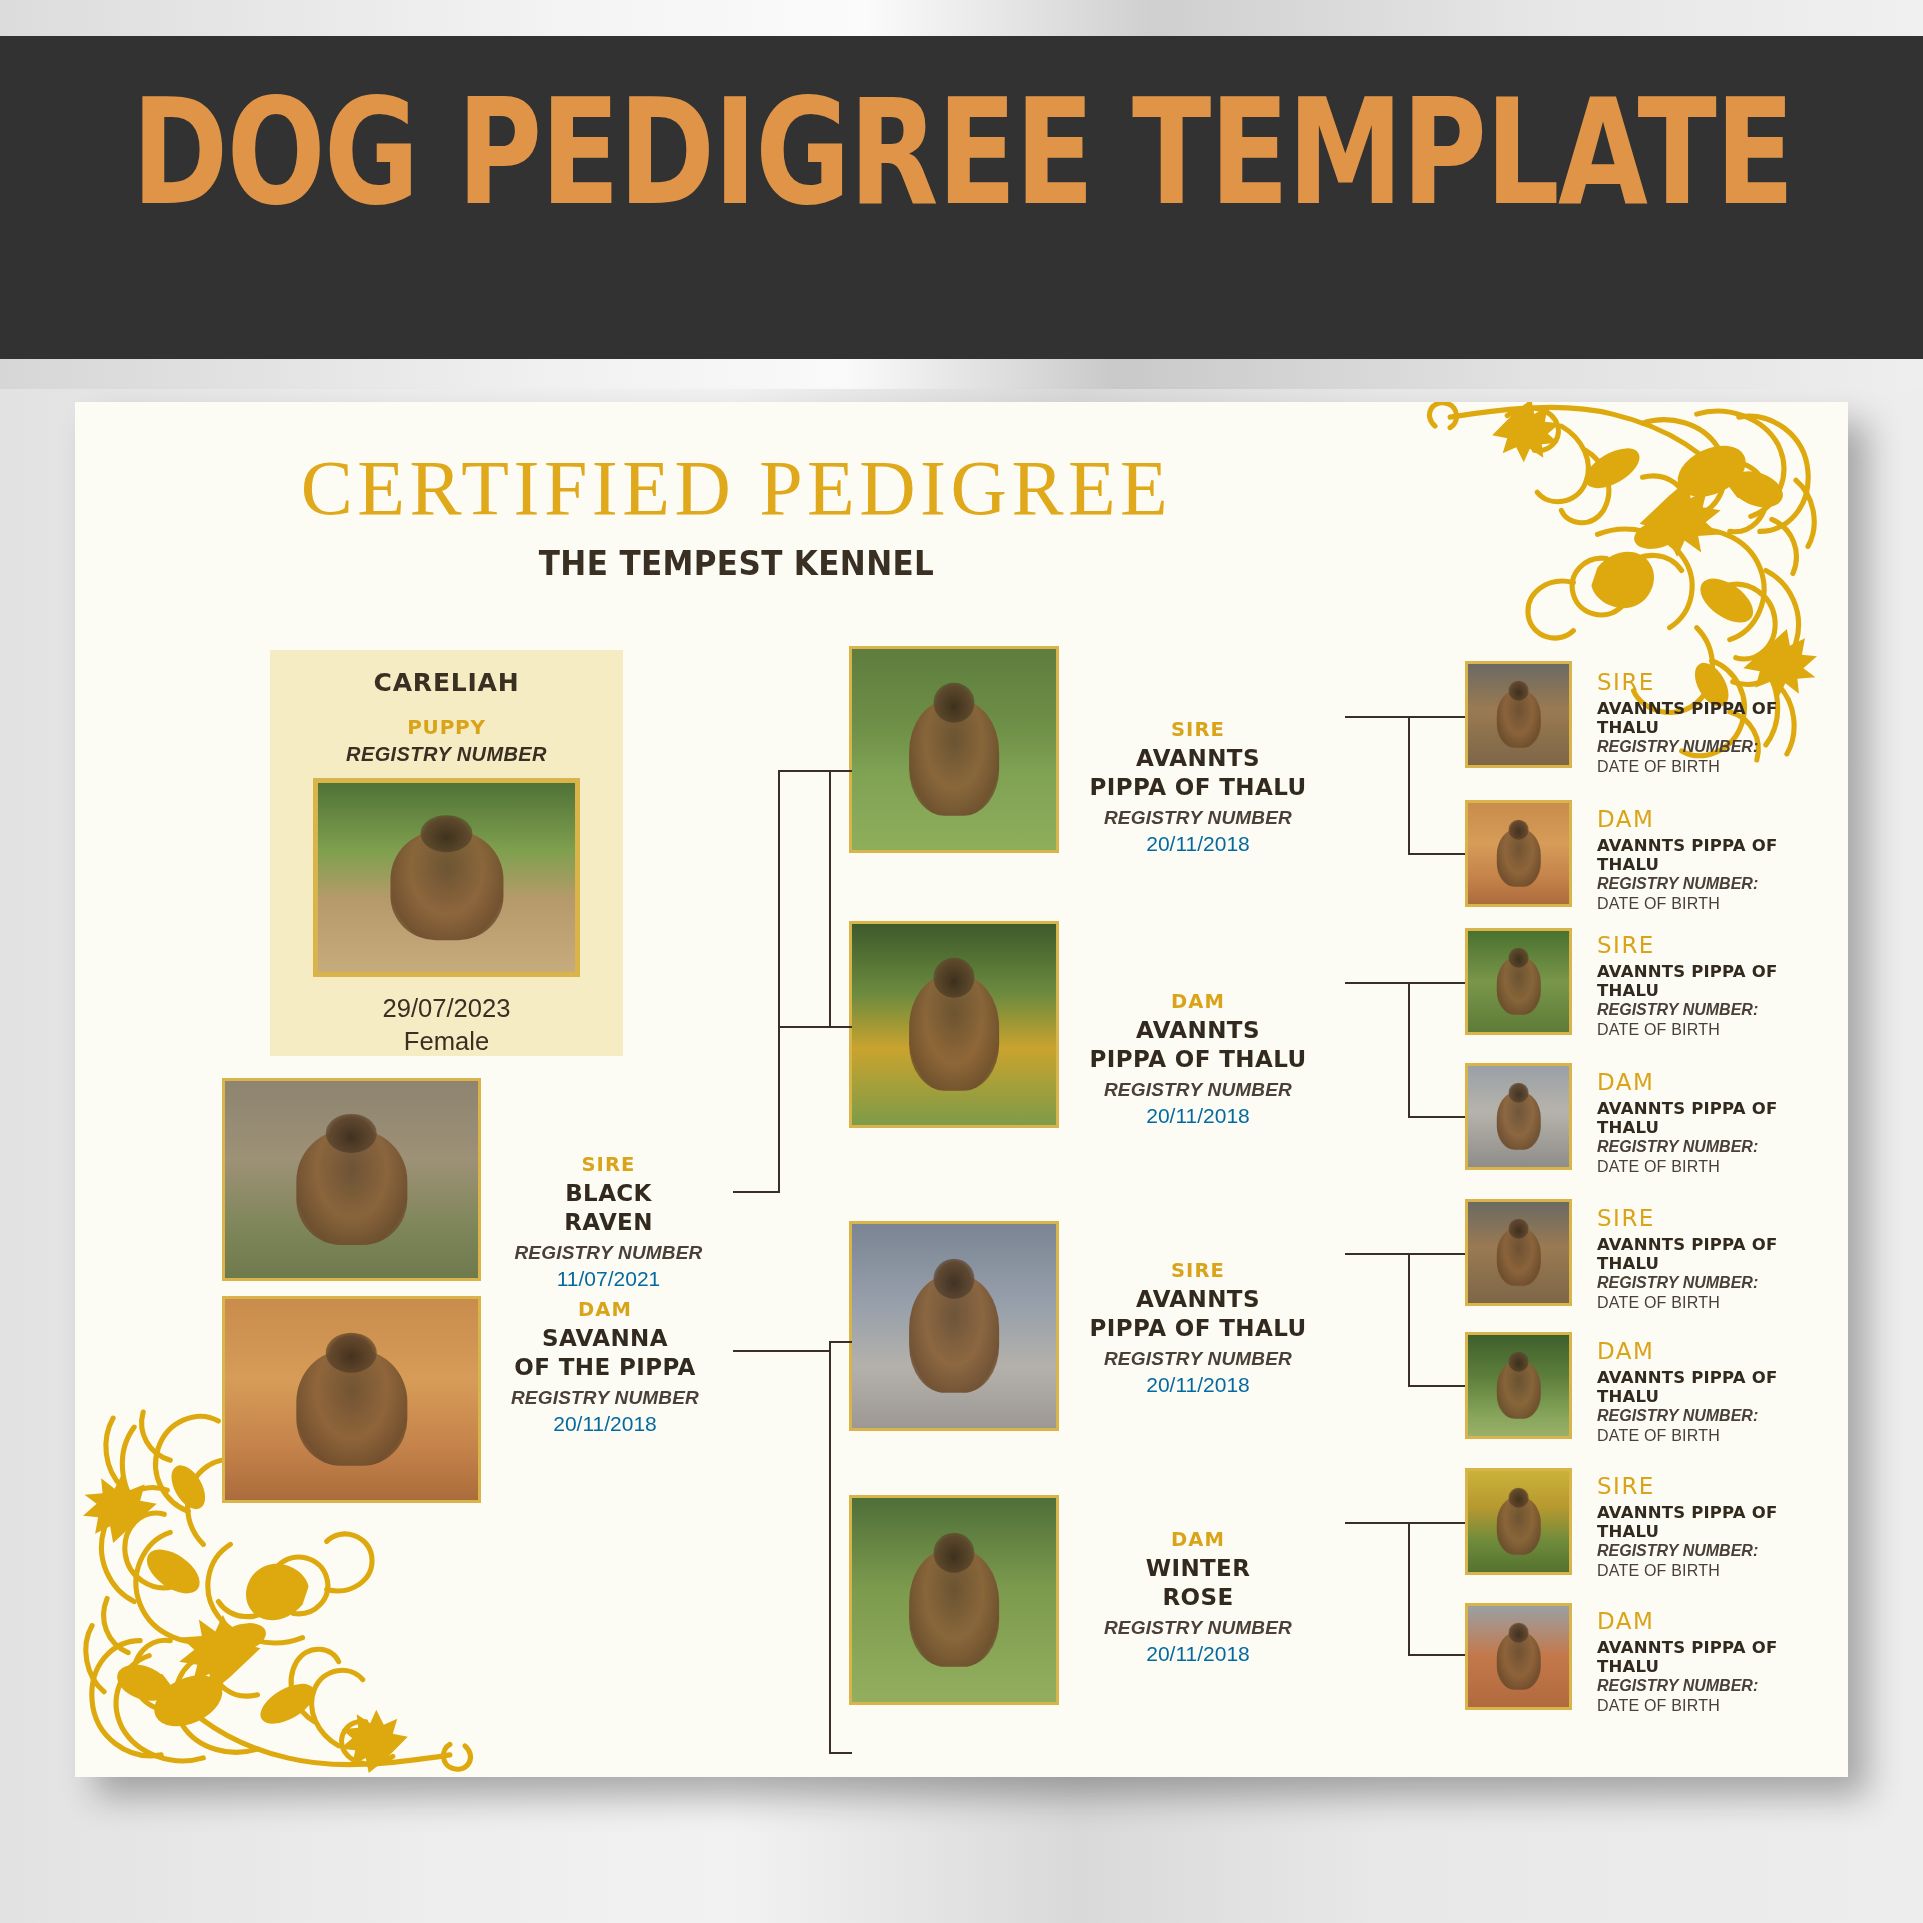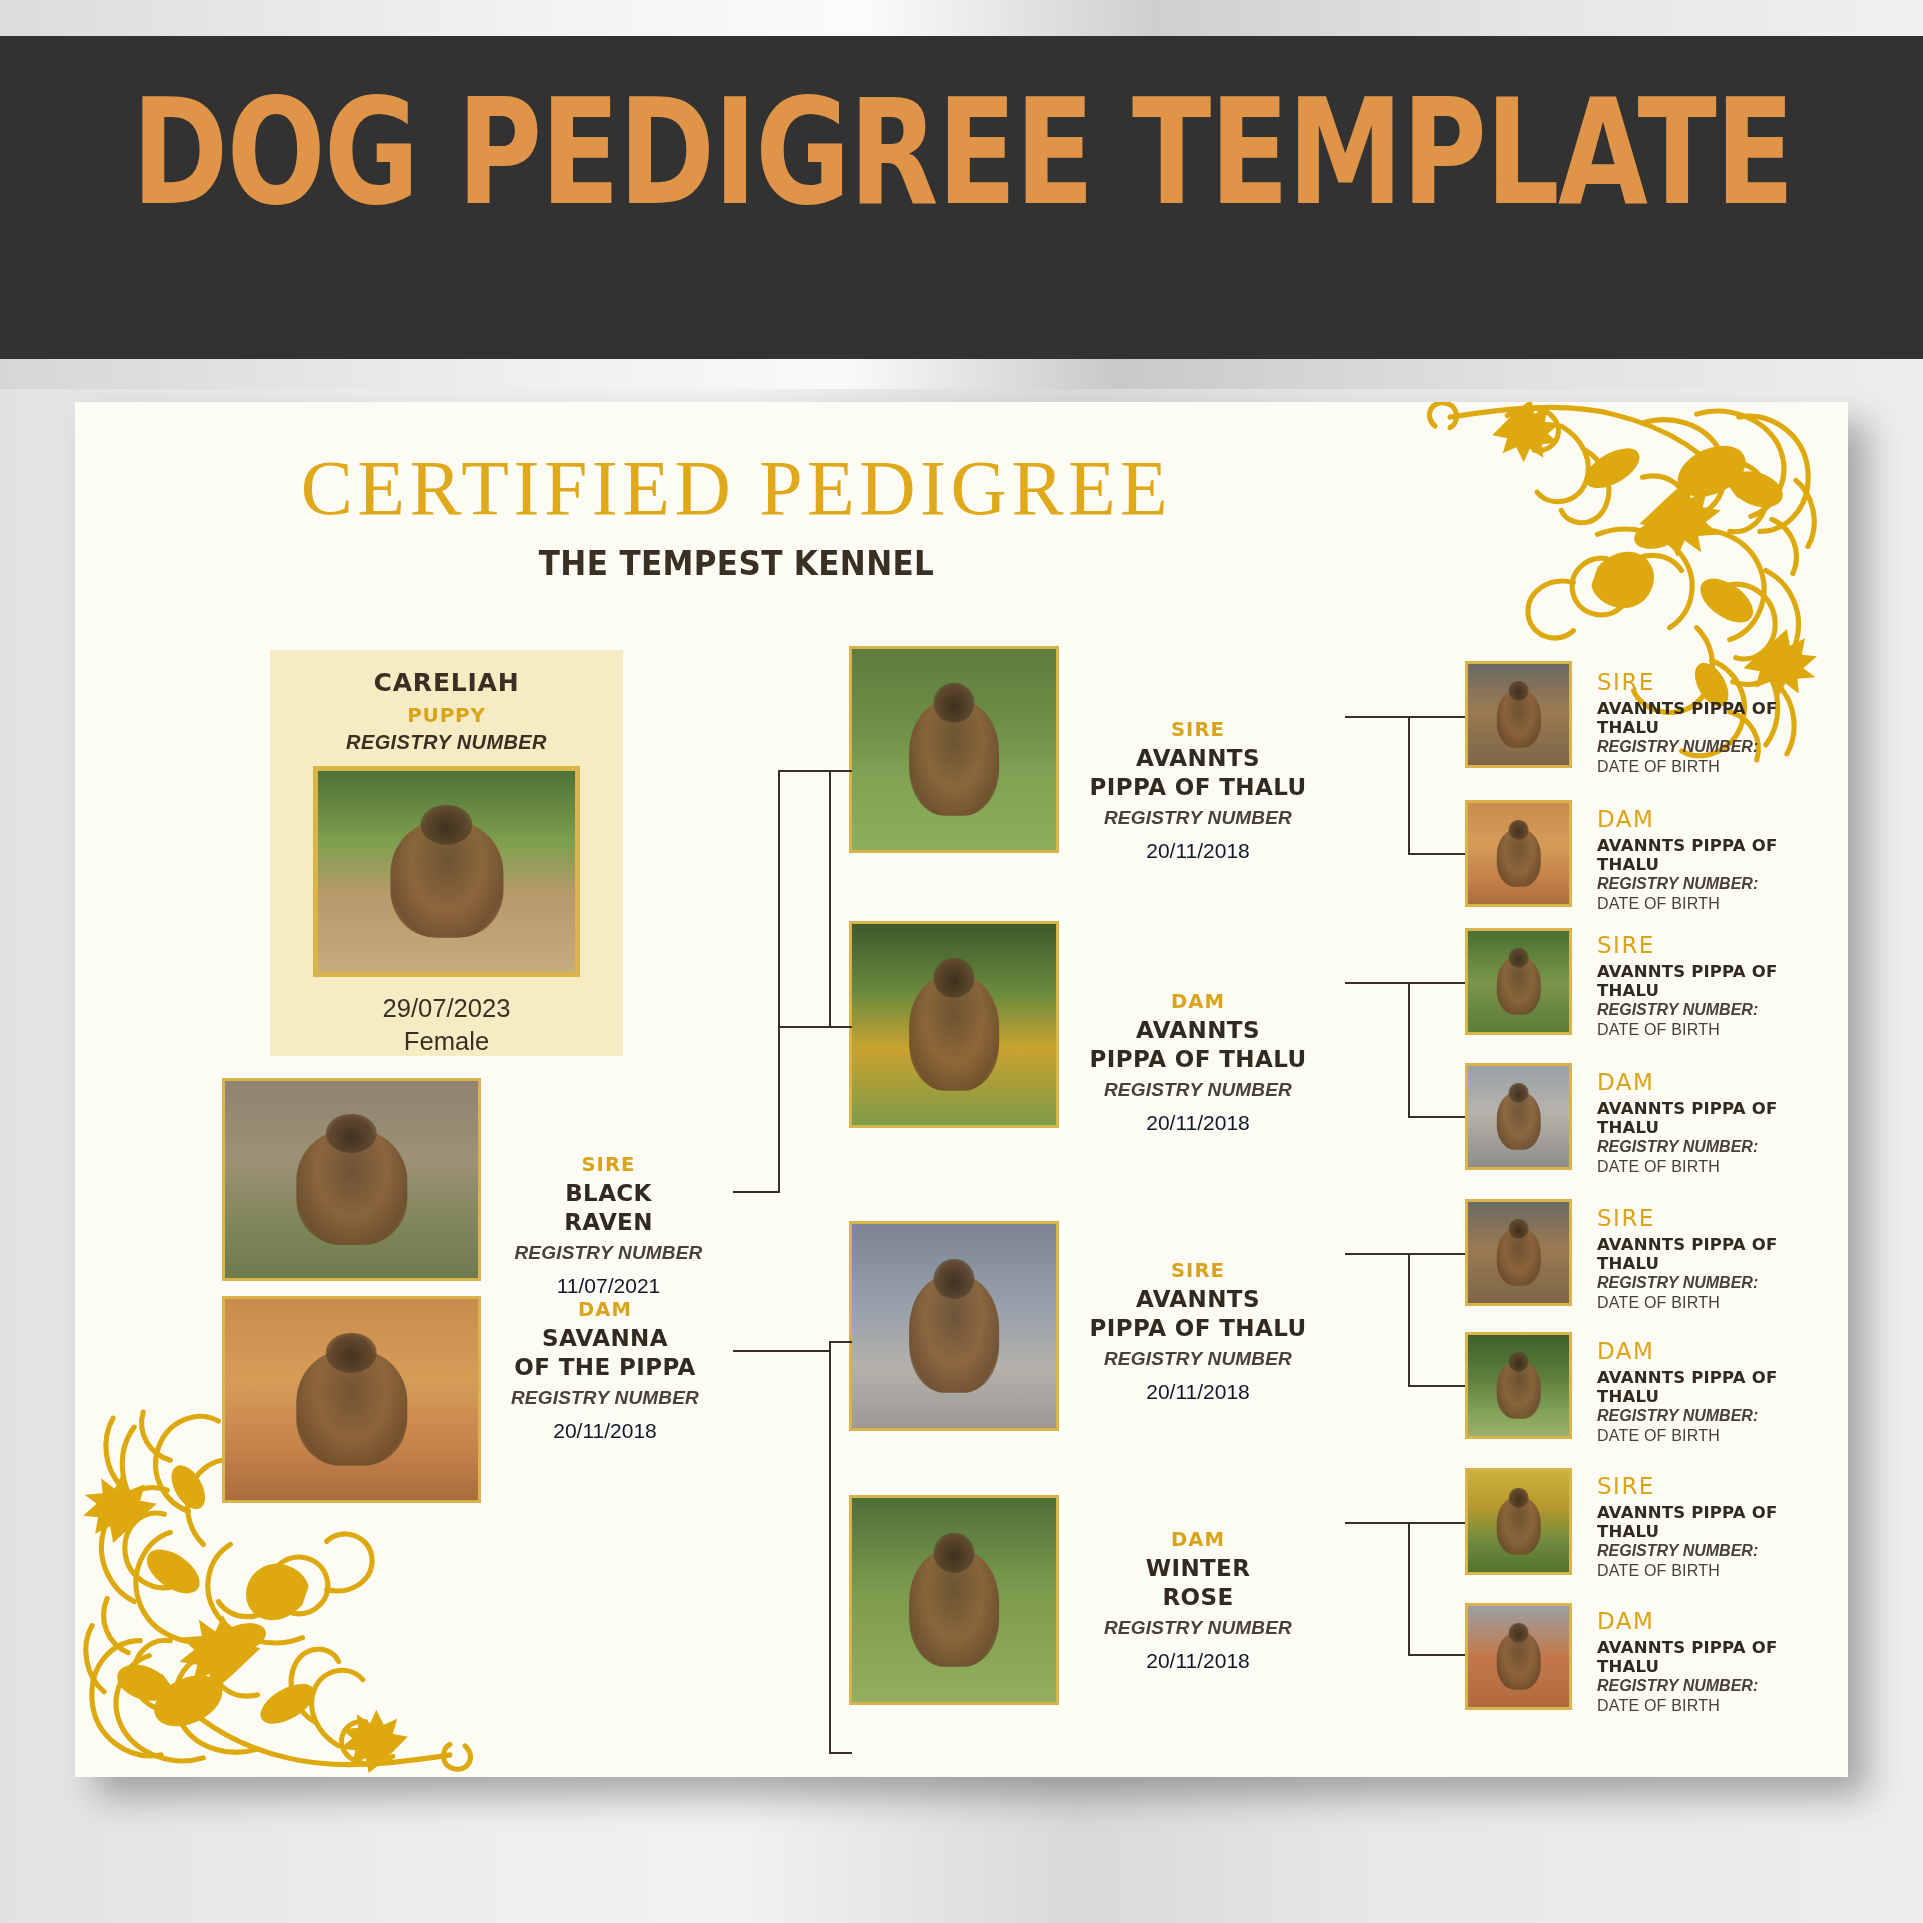--- a/index.html
+++ b/index.html
@@ -100,21 +100,21 @@
     width:353px; height:406px;
     background:#f6ecc4;
     display:flex; flex-direction:column; align-items:center;
   }
   .puppy-name{
     margin-top:18px;
     font-family:"DejaVu Sans", sans-serif;
     font-weight:bold; font-size:25px; letter-spacing:0.8px; color:#3a2f23;
   }
   .puppy-role{
-    margin-top:6px;
+    margin-top:18px;
     font-family:"DejaVu Sans", sans-serif;
     font-weight:bold; font-size:20px; letter-spacing:0.8px; color:#d9a41a;
   }
   .puppy-reg{
     margin-top:3.8px;
     font-style:italic; font-weight:bold; font-size:20px; color:#3a2f23; letter-spacing:0.4px;
   }
   .puppy-photo{
     margin-top:12px;
     width:267px; height:225px;
@@ -135,21 +135,21 @@
     font-weight:bold; font-size:19.5px; letter-spacing:1.1px; color:#d9a41a;
   }
   .lbl .nm{
     font-family:"DejaVu Sans", sans-serif;
     font-weight:bold; font-size:23px; letter-spacing:0.4px; color:#332a1f; line-height:1.28;
     margin-top:3px;
   }
   .lbl .reg{
     font-style:italic; font-weight:bold; font-size:19px; color:#4a4038; margin-top:3.8px; letter-spacing:0.2px;
   }
-  .lbl .dob{ font-size:21px; color:#0f172a; margin-top:10px; }
+  .lbl .dob{ font-size:21px; color:#0369a1; margin-top:3px; }
 
   
   .lbl-s{ position:absolute; text-align:left; }
   .lbl-s .role{
     font-family:"DejaVu Sans", sans-serif;
     font-size:23px; letter-spacing:1.5px; color:#d9a41a; font-weight:500;
   }
   .lbl-s .nm{
     font-family:"DejaVu Sans", sans-serif;
     font-weight:bold; font-size:16.5px; letter-spacing:0.2px; color:#332a1f; margin-top:3.8px;

